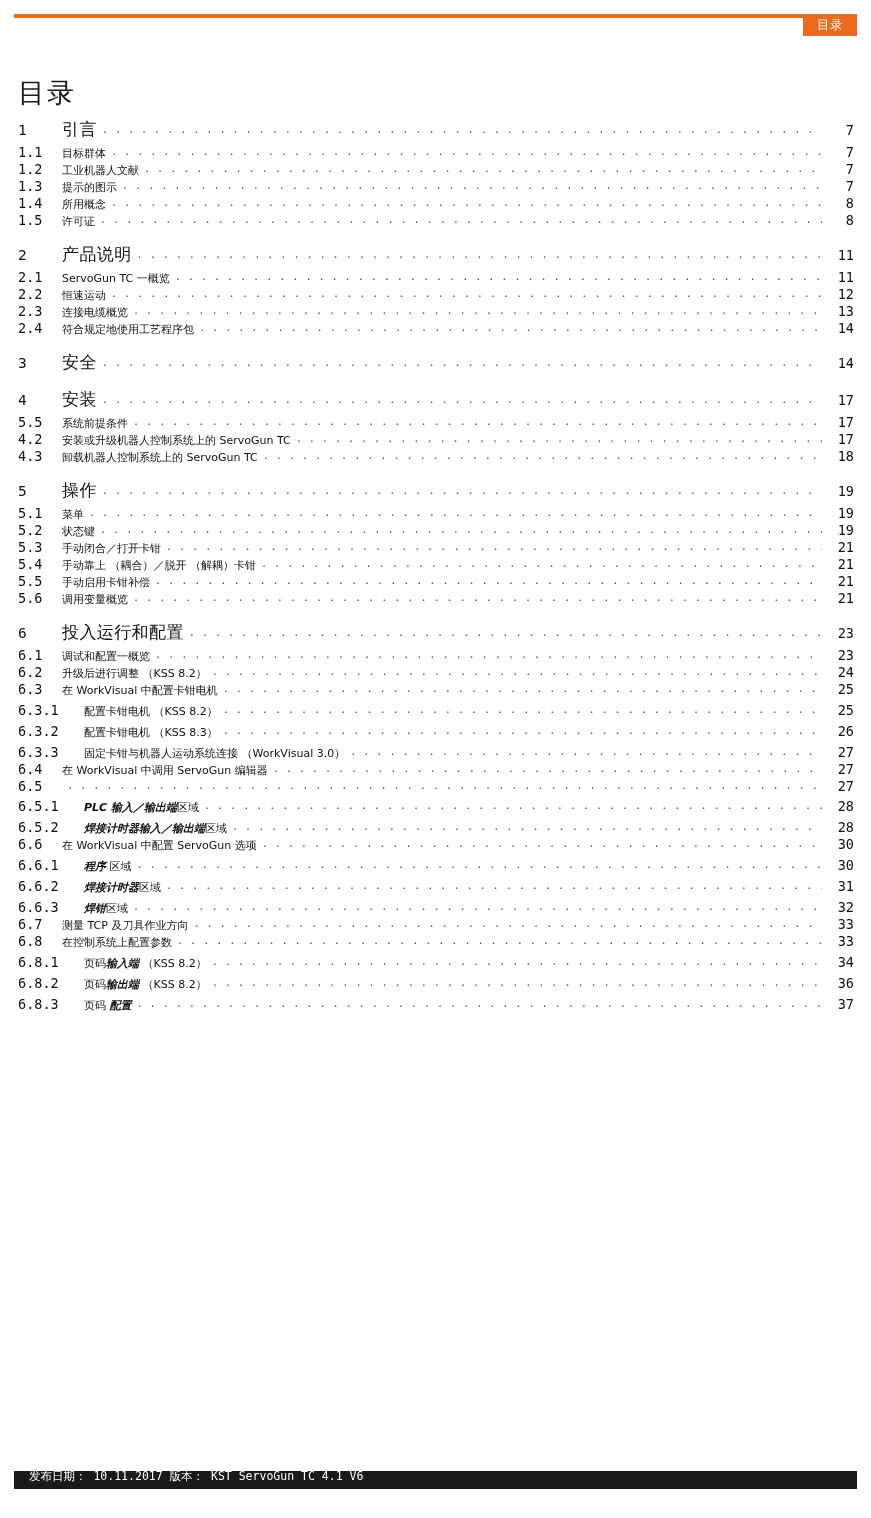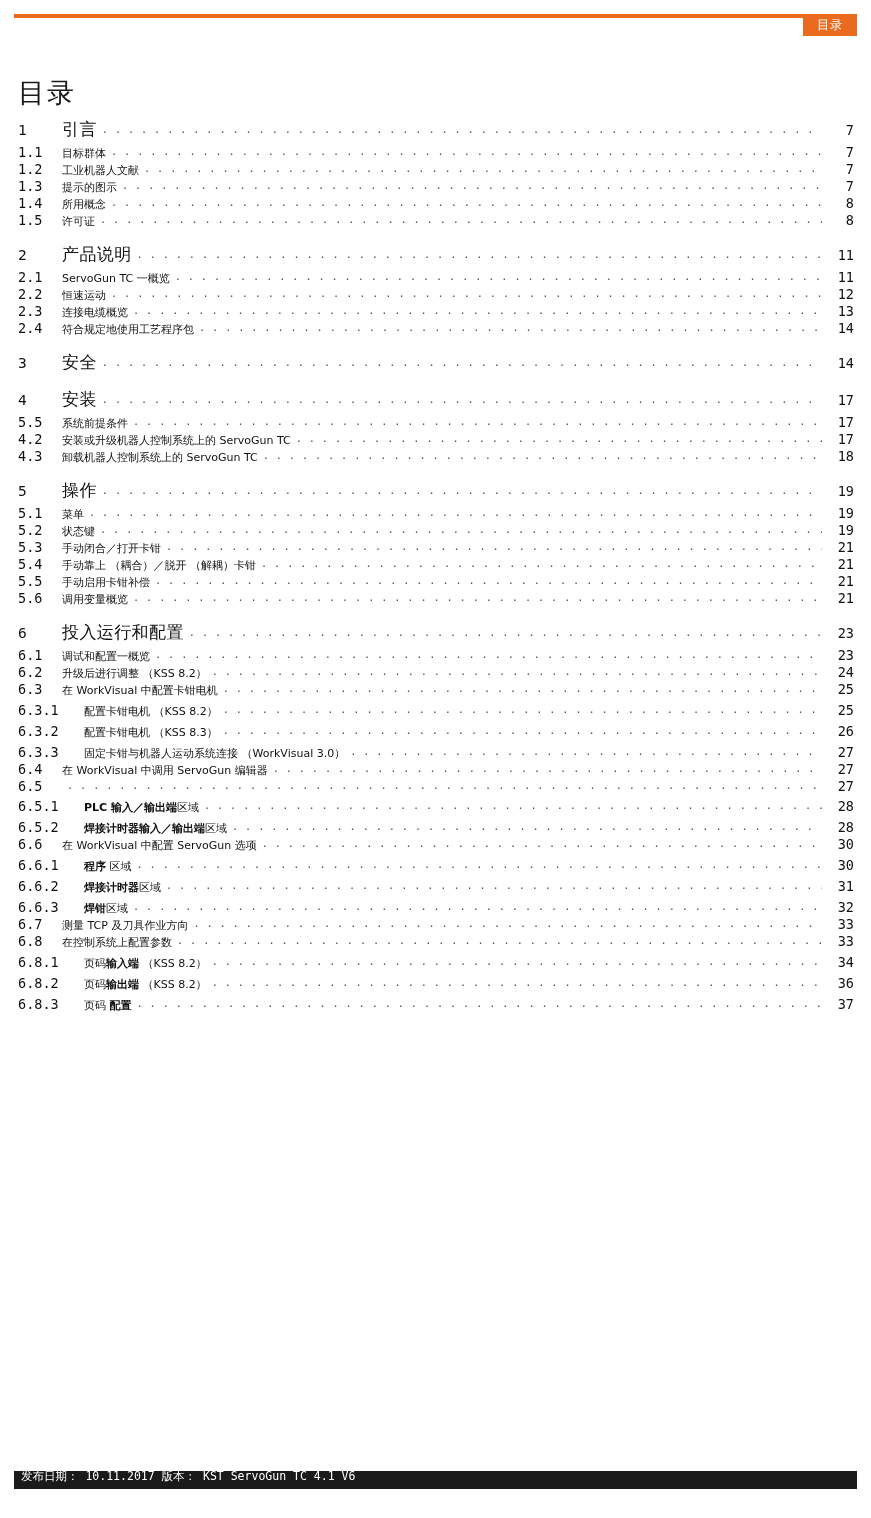--- a/index.html
+++ b/index.html
@@ -99,34 +99,34 @@
   .lvl1 .title { font-size: 17px; letter-spacing: 0.4px; }
 
   .lvl2 { }
   .lvl2 .num { width: 44px; }
 
   .lvl3 { margin-top: 5px; }
   .lvl3 .num { width: 66px; }
 
   .tight { margin-top: 4px; }
 
-  .bold { font-weight: bold; }
+  .bold { font-weight: bold; font-style: italic; }
 
   
   .footer-bar {
     position: absolute;
     left: 14px;
     bottom: 29px;
     width: 843px;
     height: 18px;
     background: #1a1a1a;
   }
   .footer-text {
     position: absolute;
-    left: 21px;
+    left: 29px;
     bottom: 29px;
     height: 22px;
     line-height: 18px;
     color: #ffffff;
     font-family: "DejaVu Sans Mono", monospace;
     font-size: 11.5px;
     white-space: pre;
   }
 </style>
 </head>

